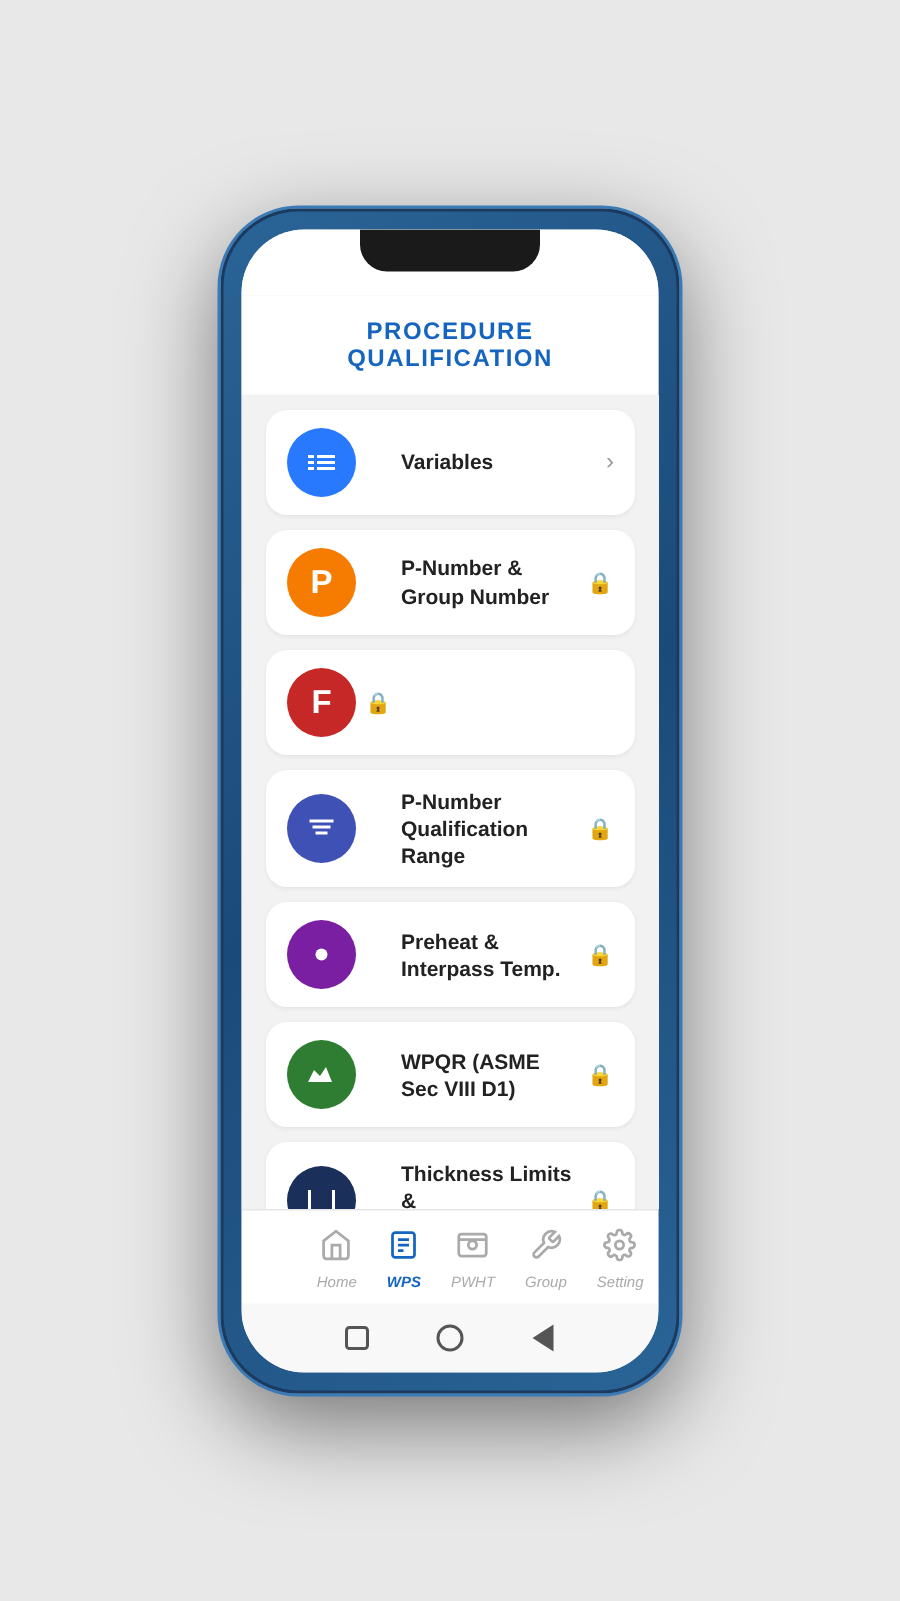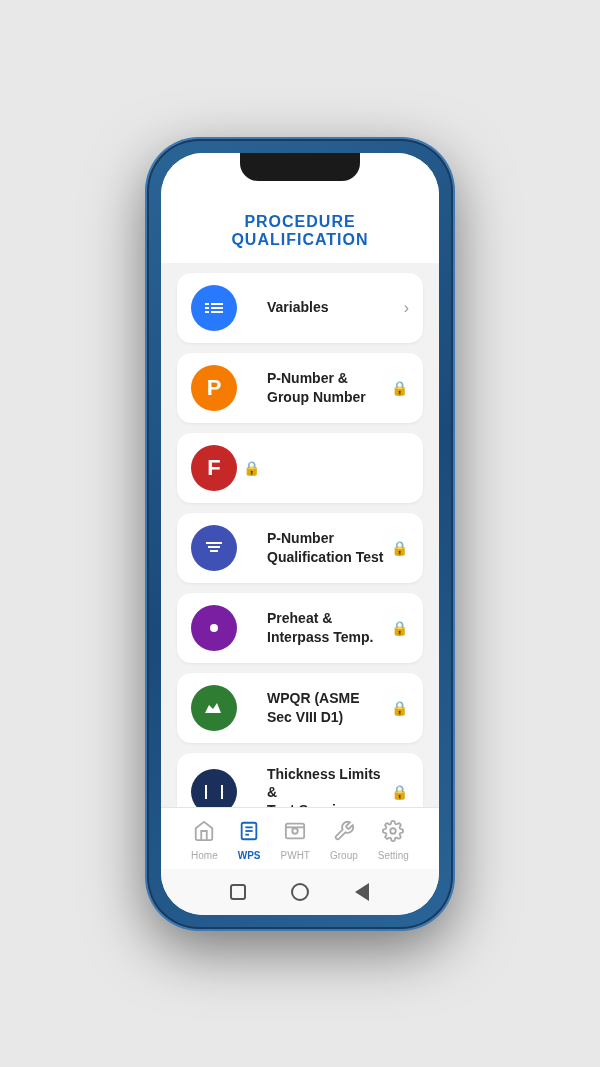--- a/index.html
+++ b/index.html
@@ -143,24 +143,25 @@
     .icon-indigo { background: #3f51b5; }
     .icon-purple { background: #7b1fa2; }
     .icon-green { background: #2e7d32; }
     .icon-dark-blue { background: #1a2f5a; }
 
     
     .bottom-nav {
       background: #ffffff;
       border-top: 1px solid #e5e5e5;
       display: flex;
-      justify-content: center;
+      justify-content: flex-end;
       align-items: center;
       padding: 8px 0 4px;
       flex-shrink: 0;
+      font-style: italic;
     }
 
     .nav-item {
       display: flex;
       flex-direction: column;
       align-items: center;
       gap: 3px;
       cursor: pointer;
       padding: 4px 10px;
     }
@@ -268,21 +269,21 @@
             </div>
             <span class="menu-accessory lock">🔒</span>
           </div>
 
           <div class="menu-item">
             <div class="menu-icon icon-indigo">
               <svg class="icon-svg" viewBox="0 0 24 24">
                   <path d="M4 6h16v2H4V6zm2 4h12v2H6v-2zm2 4h8v2H8v-2z"></path>
                 </svg>
             </div>
-            <span class="menu-label">P-Number Qualification Test</span>
+            <span class="menu-label">P-Number Qualification Range</span>
             <span class="menu-accessory lock">🔒</span>
           </div>
 
           <div class="menu-item">
             <div class="menu-icon icon-purple">
               <svg class="icon-svg" viewBox="0 0 24 24">
                   <circle cx="12" cy="12" r="4"></circle>
                   <path d="M12 2v2M12 20v2M4.22 4.22l1.42 1.42M18.36 18.36l1.42 1.42M2 12h2M20 12h2M4.22 19.78l1.42-1.42M18.36 5.64l1.42-1.42"></path>
                 </svg>
             </div>

